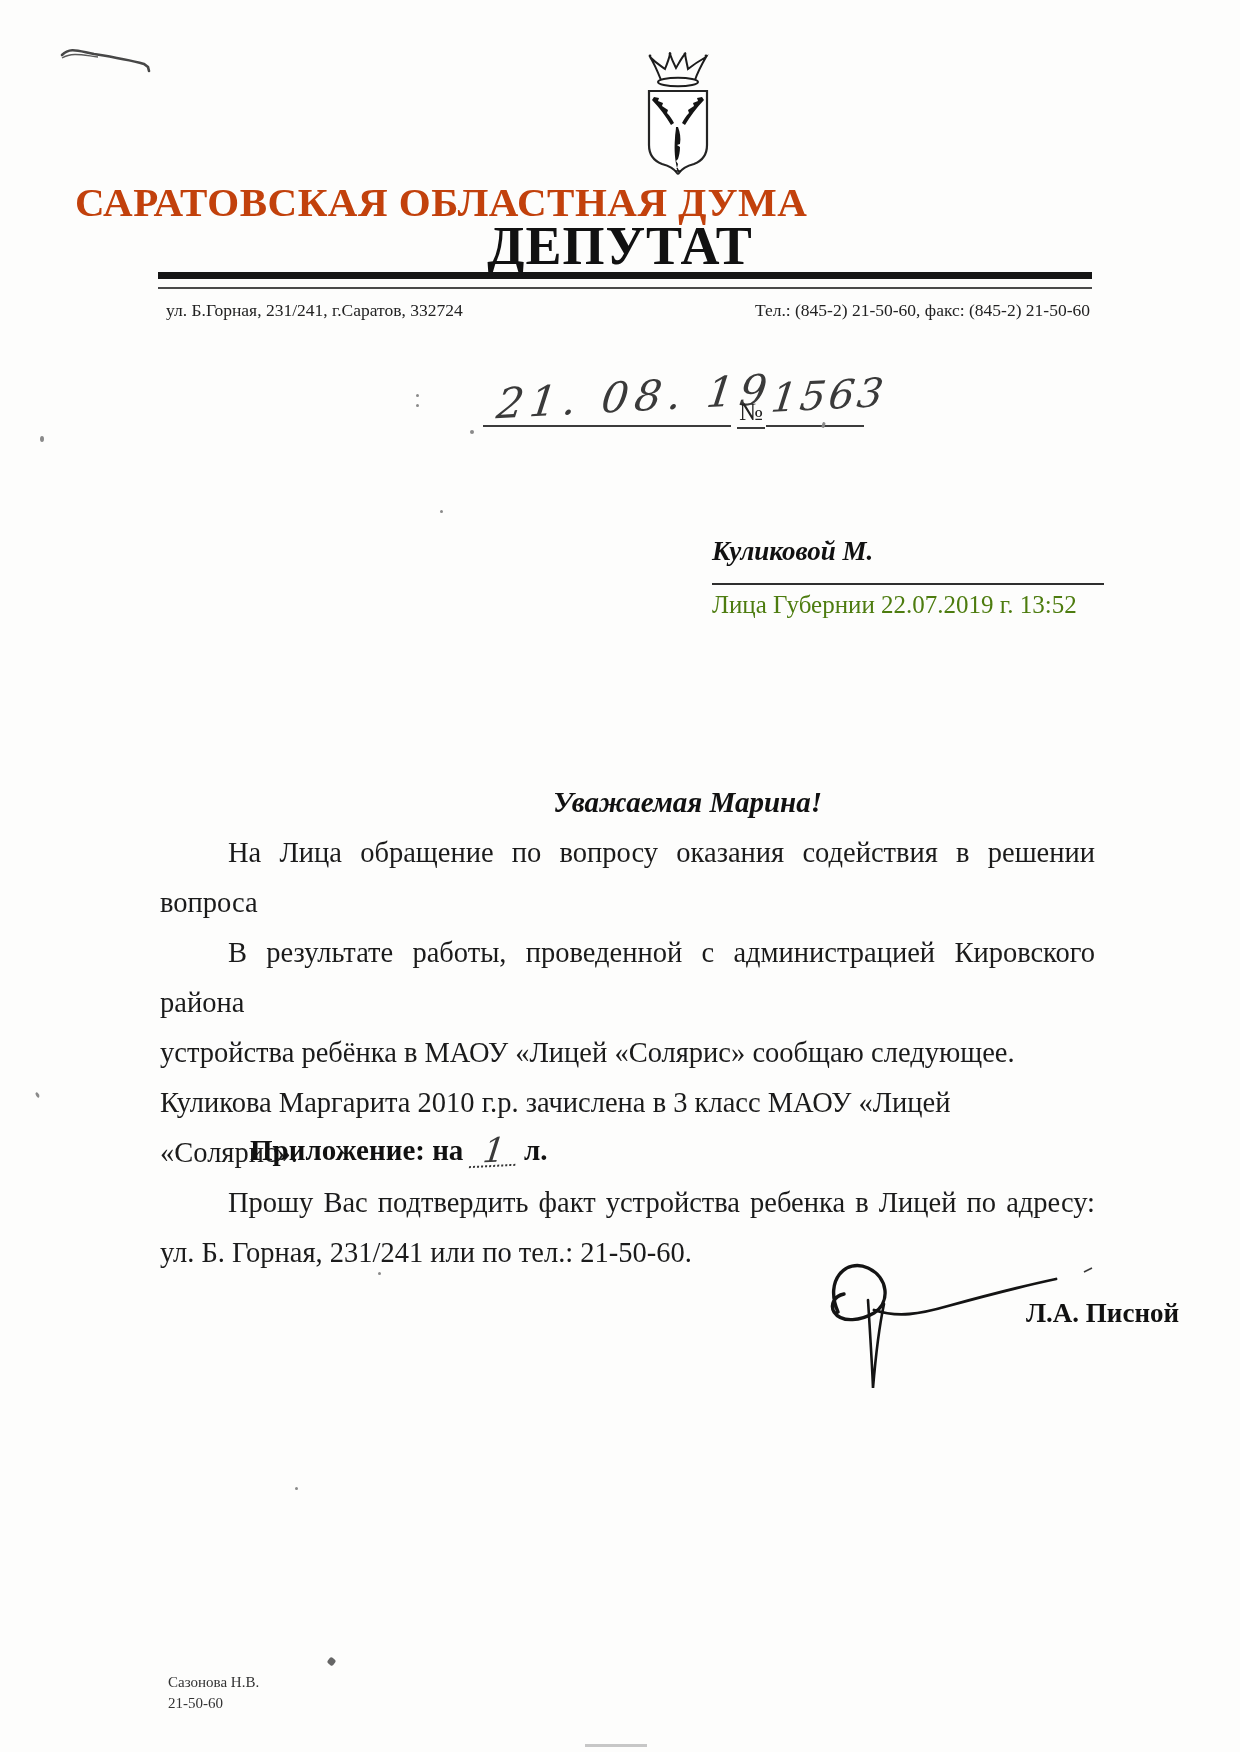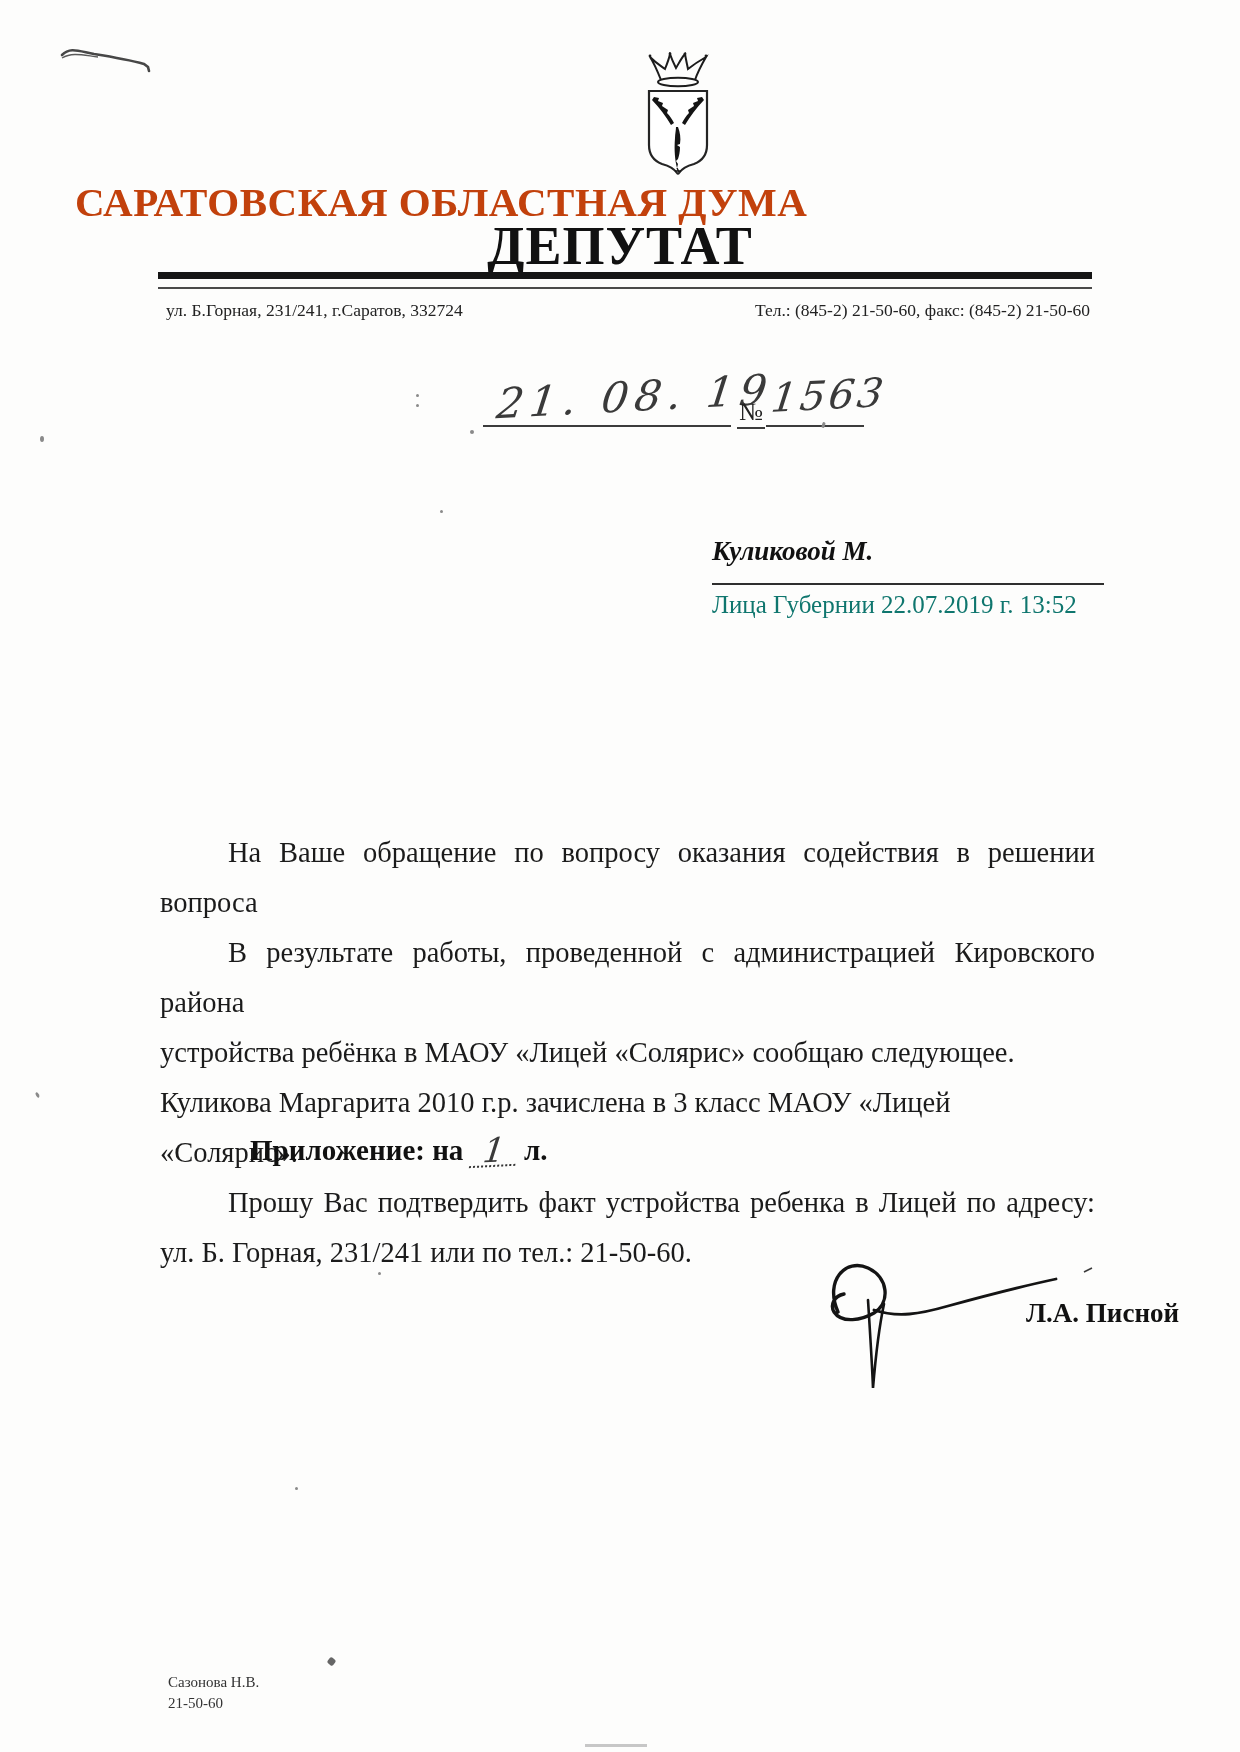--- a/index.html
+++ b/index.html
@@ -41,21 +41,21 @@
   }
   .ref-date{position:absolute;left:498px;top:372px;font-size:42px;letter-spacing:6px;}
   .ref-date-line{position:absolute;left:483px;top:425px;width:248px;border-bottom:2px solid #3c3c3c;}
   .ref-num-label{position:absolute;left:737px;top:398px;font-size:25px;color:#222;border-bottom:2px solid #3c3c3c;padding:0 2px 1px 2px;}
   .ref-number{position:absolute;left:772px;top:372px;font-size:40px;letter-spacing:3px;}
   .ref-num-line{position:absolute;left:766px;top:425px;width:98px;border-bottom:2px solid #3c3c3c;}
   
   .recipient{position:absolute;left:712px;top:536px;width:392px;}
   .recipient-name{font-weight:bold;font-size:27px;color:#111;font-style:italic;}
   .recipient-line{border-bottom:2px solid #2e2e2e;margin-top:16px;}
-  .recipient-src{font-size:25px;margin-top:6px;color:#0f766e;}
+  .recipient-src{font-size:25px;margin-top:6px;color:#4d7c0f;}
   
   .salutation{
     position:absolute;left:160px;width:935px;top:786px;
     padding-left:60px;text-align:center;
     font-weight:bold;font-style:italic;font-size:29px;color:#111;
   }
   .body-block{position:absolute;left:160px;top:828px;width:935px;font-size:28.5px;color:#1b1b1b;}
   .body-line{line-height:50px;white-space:normal;}
   .jline{text-align:justify;text-align-last:justify;}
   .fline{text-indent:68px;}
@@ -123,23 +123,24 @@
   <span class="ref-num-label">№</span>
   <span class="ref-number hand">1563</span>
   <div class="ref-num-line"></div>
 
   <div class="recipient">
     <div class="recipient-name">Куликовой М.</div>
     <div class="recipient-line"></div>
     <div class="recipient-src">Лица Губернии 22.07.2019 г. 13:52</div>
   </div>
 
+  <div class="salutation">Уважаемая Марина!</div>
 
   <div class="body-block">
-    <div class="body-line jline fline">На Ваше обращение по вопросу оказания содействия в решении вопроса</div>
+    <div class="body-line jline fline">На Лица обращение по вопросу оказания содействия в решении вопроса</div>
     <div class="body-line jline fline">В результате работы, проведенной с администрацией Кировского района</div>
     <div class="body-line lline">устройства ребёнка в МАОУ «Лицей «Солярис» сообщаю следующее.</div>
     <div class="body-line lline">Куликова Маргарита 2010 г.р. зачислена в 3 класс МАОУ «Лицей «Солярис».</div>
     <div class="body-line jline fline">Прошу Вас подтвердить факт устройства ребенка в Лицей по адресу:</div>
     <div class="body-line lline">ул. Б. Горная, 231/241 или по тел.: 21-50-60.</div>
   </div>
 
   <div class="attachment">
     <span>Приложение: на</span>
     <span class="att-count hand">1</span>

